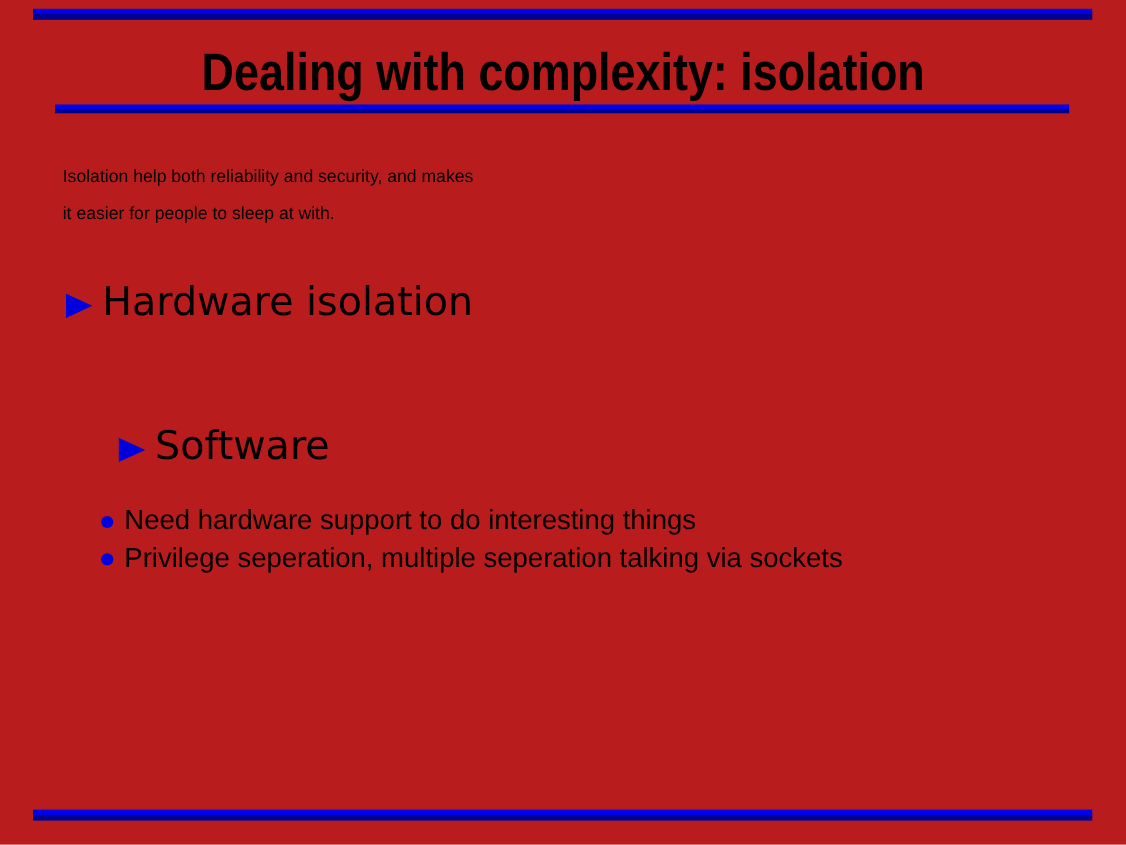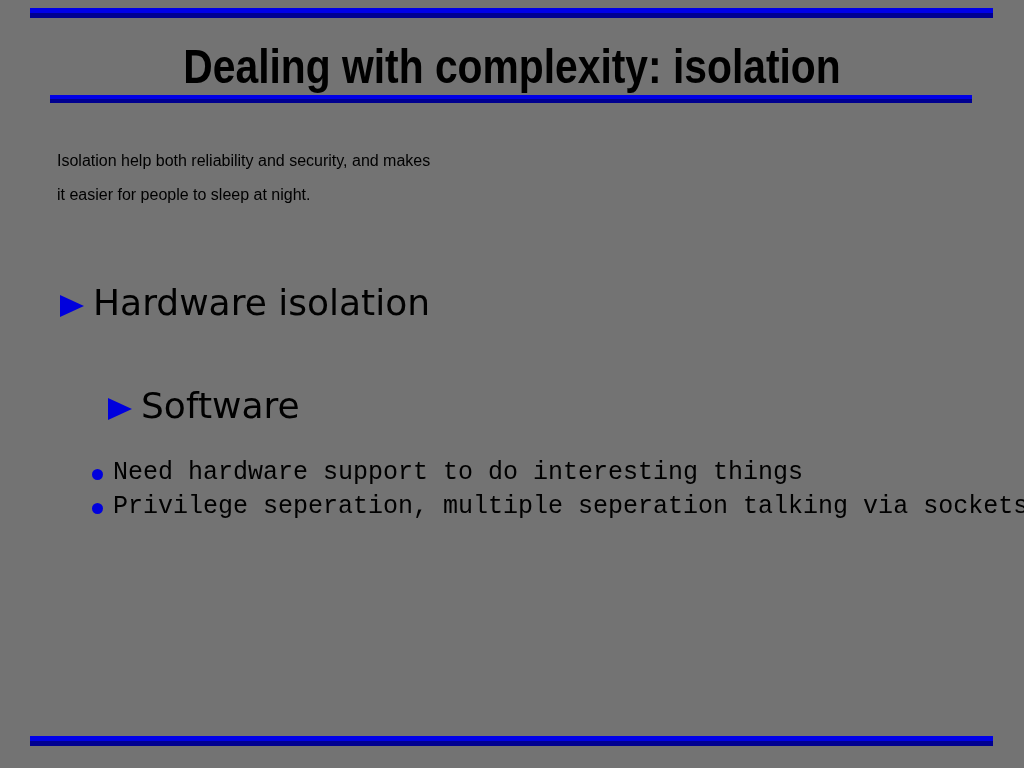--- a/index.html
+++ b/index.html
@@ -4,21 +4,21 @@
 <style>
   html, body {
     margin: 0;
     padding: 0;
     background: #ffffff;
   }
   .slide {
     position: relative;
     width: 1024px;
     height: 768px;
-    background: #737373;
+    background: #b91c1c;
     overflow: hidden;
     font-family: "Liberation Sans", sans-serif;
     color: #000000;
   }
   
   .bar {
     position: absolute;
     left: 30px;
     width: 963px;
     height: 10px;
@@ -65,21 +65,21 @@
   }
 
   
   .section-heading {
     position: absolute;
     left: 60px;
     display: flex;
     align-items: flex-start;
     white-space: nowrap;
   }
-  .section-heading.s1 { top: 251px; margin-top: 28px; }
+  .section-heading.s1 { top: 251px; }
   .section-heading.s2 { top: 382px; margin-left: 48px; }
   .tri {
     width: 0;
     height: 0;
     border-left: 24px solid var(--accent-blue);
     border-top: 11px solid transparent;
     border-bottom: 11px solid transparent;
     margin-top: 16px;
   }
   .heading-text {
@@ -110,38 +110,38 @@
     border-radius: 50%;
     background: var(--accent-blue);
     margin-top: 13px;
     margin-right: 10px;
   }
   .bullets.wide .bullet-label {
     font-family: "DejaVu Sans", sans-serif;
     font-size: 24px;
   }
   .bullets.narrow .bullet-label {
-    font-family: Liberation Mono, monospace;
+    font-family: Liberation Sans, sans-serif;
     font-size: 25px;
   }
 </style>
 </head>
 <body>
 
 <div class="slide">
 
   <div class="bar top"></div>
 
   <h1 class="title">Dealing with complexity: isolation</h1>
 
   <div class="rule"></div>
 
   <div class="intro">
     <div>Isolation help both reliability and security, and makes</div>
-    <div>it easier for people to sleep at night.</div>
+    <div>it easier for people to sleep at with.</div>
   </div>
 
   <div class="section-heading s1">
     <span class="tri"></span>
     <span class="heading-text">Hardware isolation</span>
   </div>
 
 
   <div class="section-heading s2">
     <span class="tri"></span>

